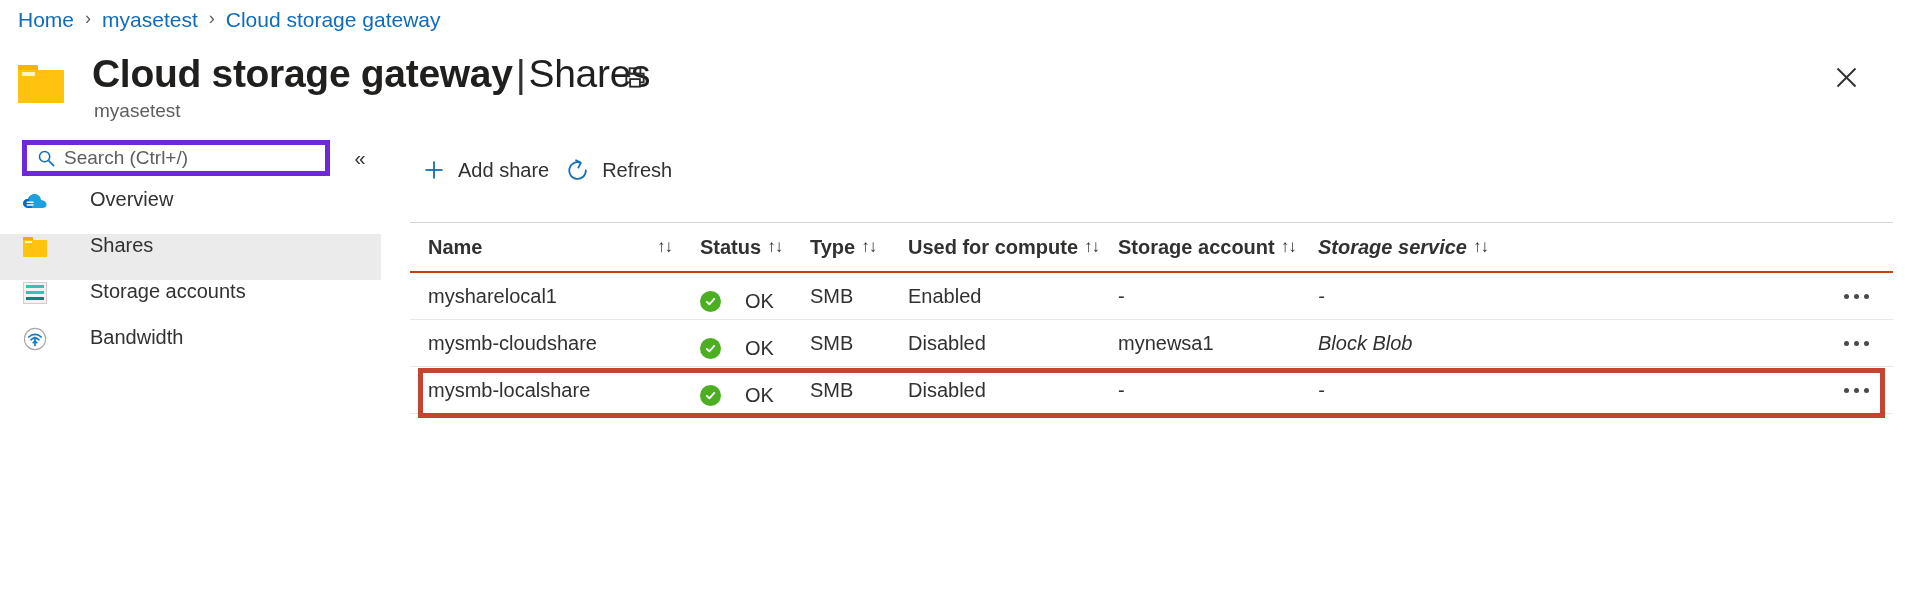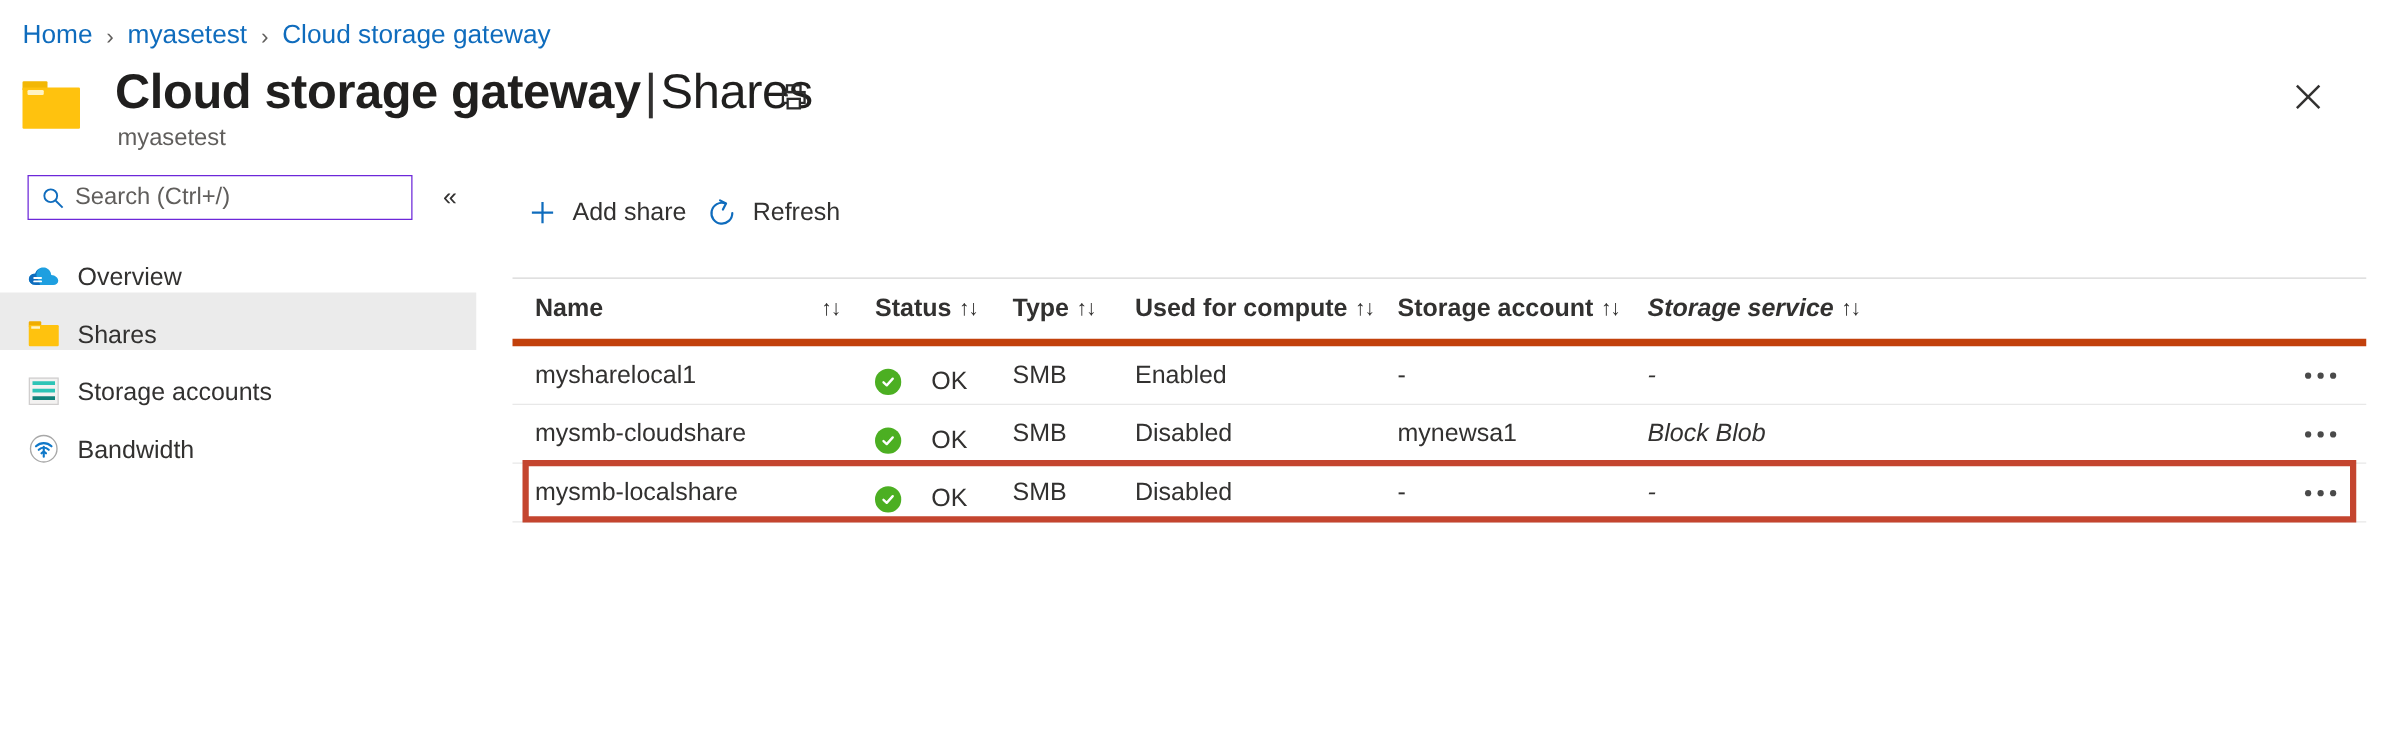--- a/index.html
+++ b/index.html
@@ -23,21 +23,21 @@
     box-sizing: border-box;
   }
 
   
   .breadcrumb {
     position: absolute;
     left: 18px;
     top: 8px;
     height: 32px;
     display: flex;
-    align-items: flex-end;
+    align-items: flex-start;
     font-size: 21px;
   }
   .crumb {
     color: #0f6cbd;
     cursor: pointer;
     white-space: nowrap;
   }
   .crumb-sep {
     color: #605e5c;
     margin: 0 11px;
@@ -141,21 +141,21 @@
     top: 138px;
     width: 400px;
     height: 464px;
   }
   .search-wrap {
     position: absolute;
     left: 22px;
     top: 2px;
     width: 308px;
     height: 36px;
-    border: 1px solid #6d28d9;
+    border: 5px solid #6d28d9;
     background: #ffffff;
     display: flex;
     align-items: center;
     box-sizing: border-box;
     cursor: text;
   }
   .search-ico {
     margin-left: 10px;
     margin-right: 8px;
     display: flex;
@@ -190,24 +190,25 @@
   .navlist {
     position: absolute;
     left: 0;
     top: 50px;
     width: 381px;
   }
   .navitem {
     position: relative;
     height: 46px;
     display: flex;
-    align-items: flex-end;
+    align-items: flex-start;
     cursor: pointer;
     padding-left: 22px;
     box-sizing: border-box;
+    gap: 28px;
   }
   .navitem.selected {
     background: #ebebeb;
   }
   .navitem .nav-ico {
     width: 26px;
     height: 26px;
     margin-right: 14px;
     display: flex;
     align-items: center;
@@ -297,21 +298,21 @@
   .trow {
     position: relative;
     display: flex;
     align-items: center;
     height: 46px;
     border-bottom: 1px solid #e8e8e8;
     font-size: 20px;
   }
   .thead {
     height: 48px;
-    border-bottom: 6px solid #c2410c;
+    border-bottom: 2px solid #c2410c;
     font-weight: 600;
     color: #201f1e;
   }
   .thead .cell { font-weight: 600; }
   .cell {
     display: flex;
     align-items: center;
     box-sizing: border-box;
     color: #323130;
     white-space: nowrap;

